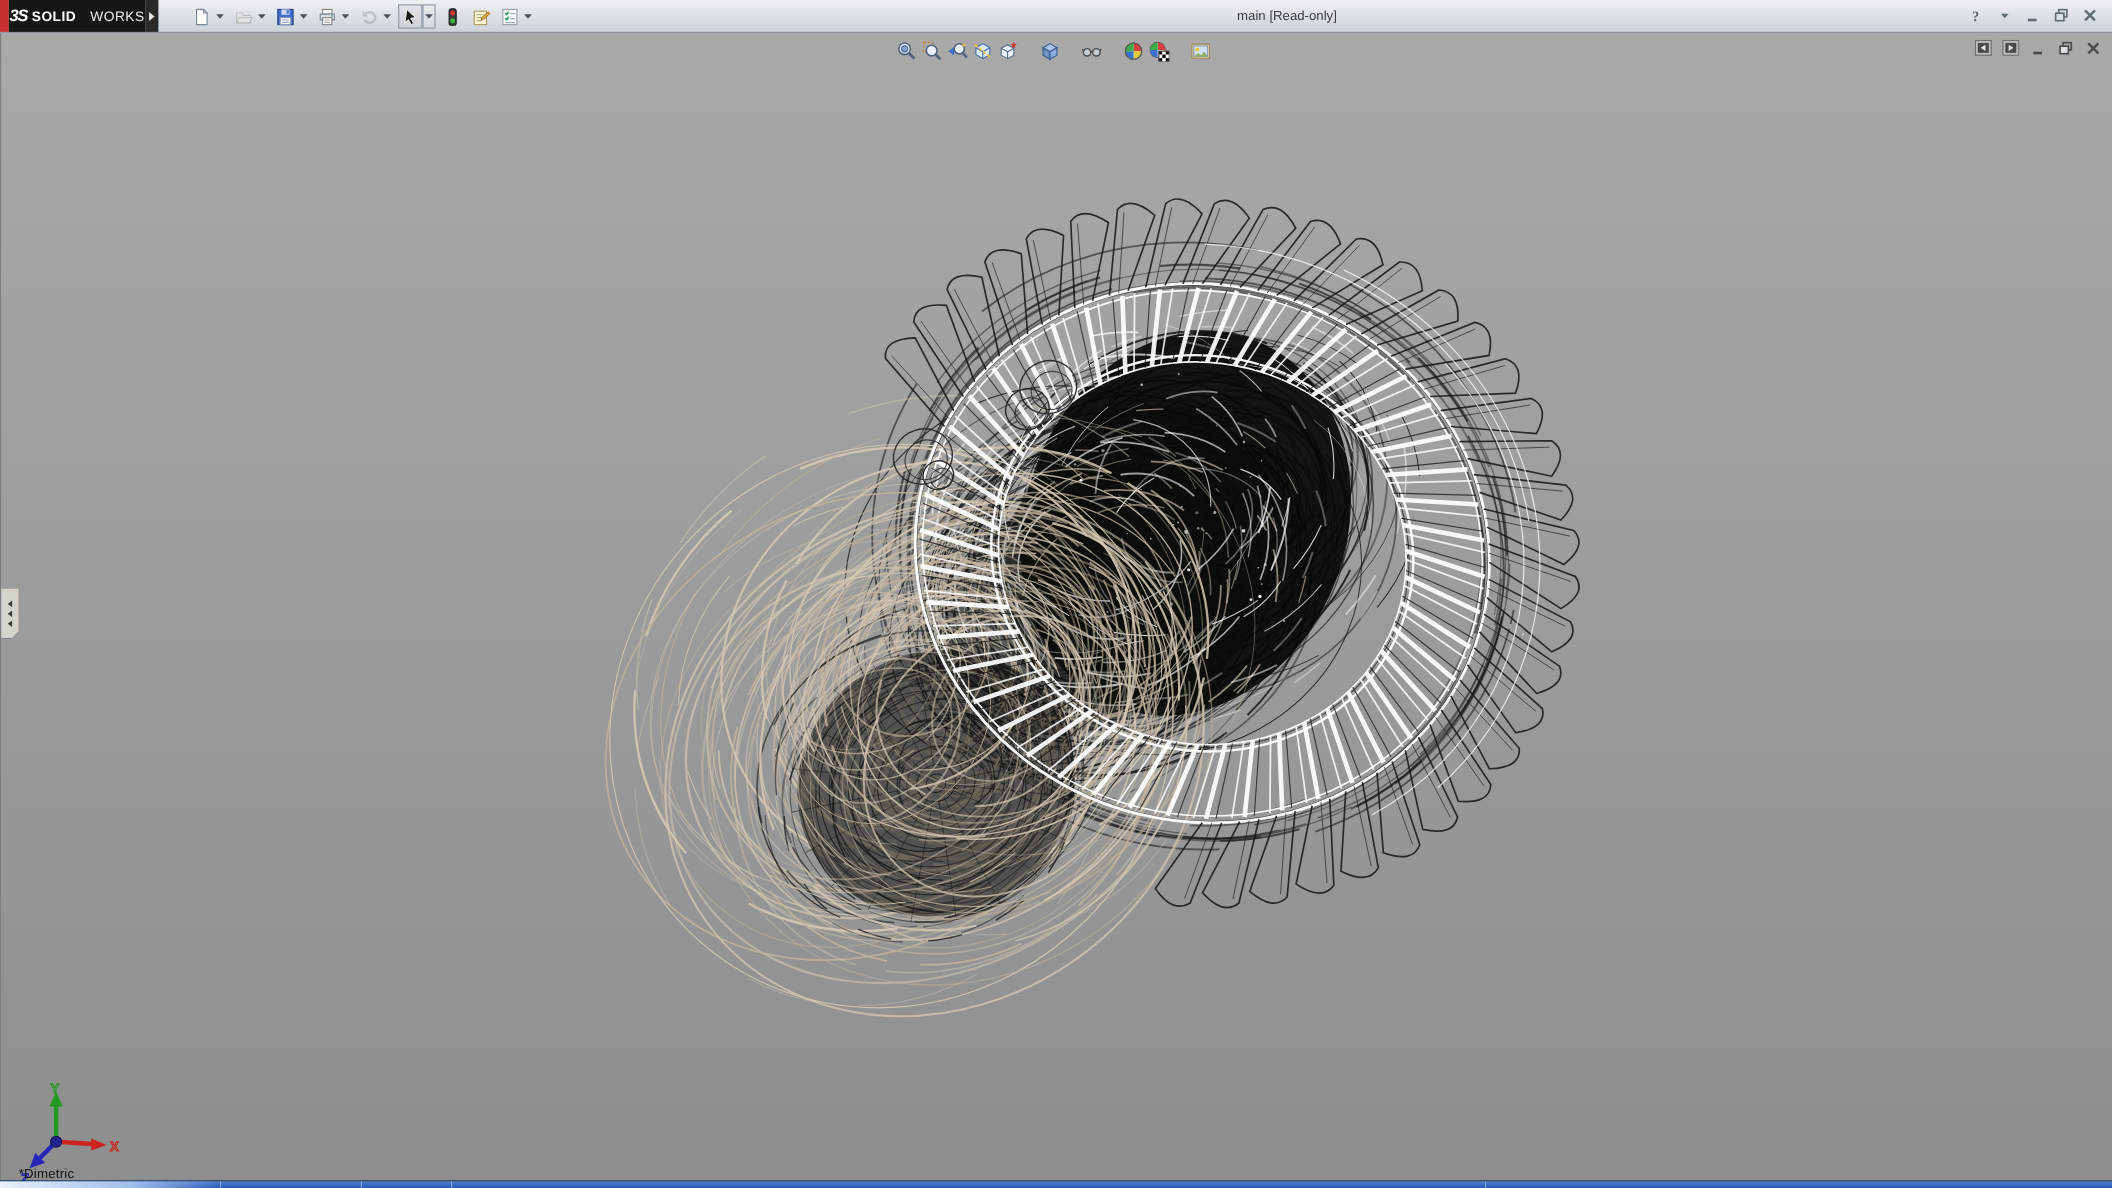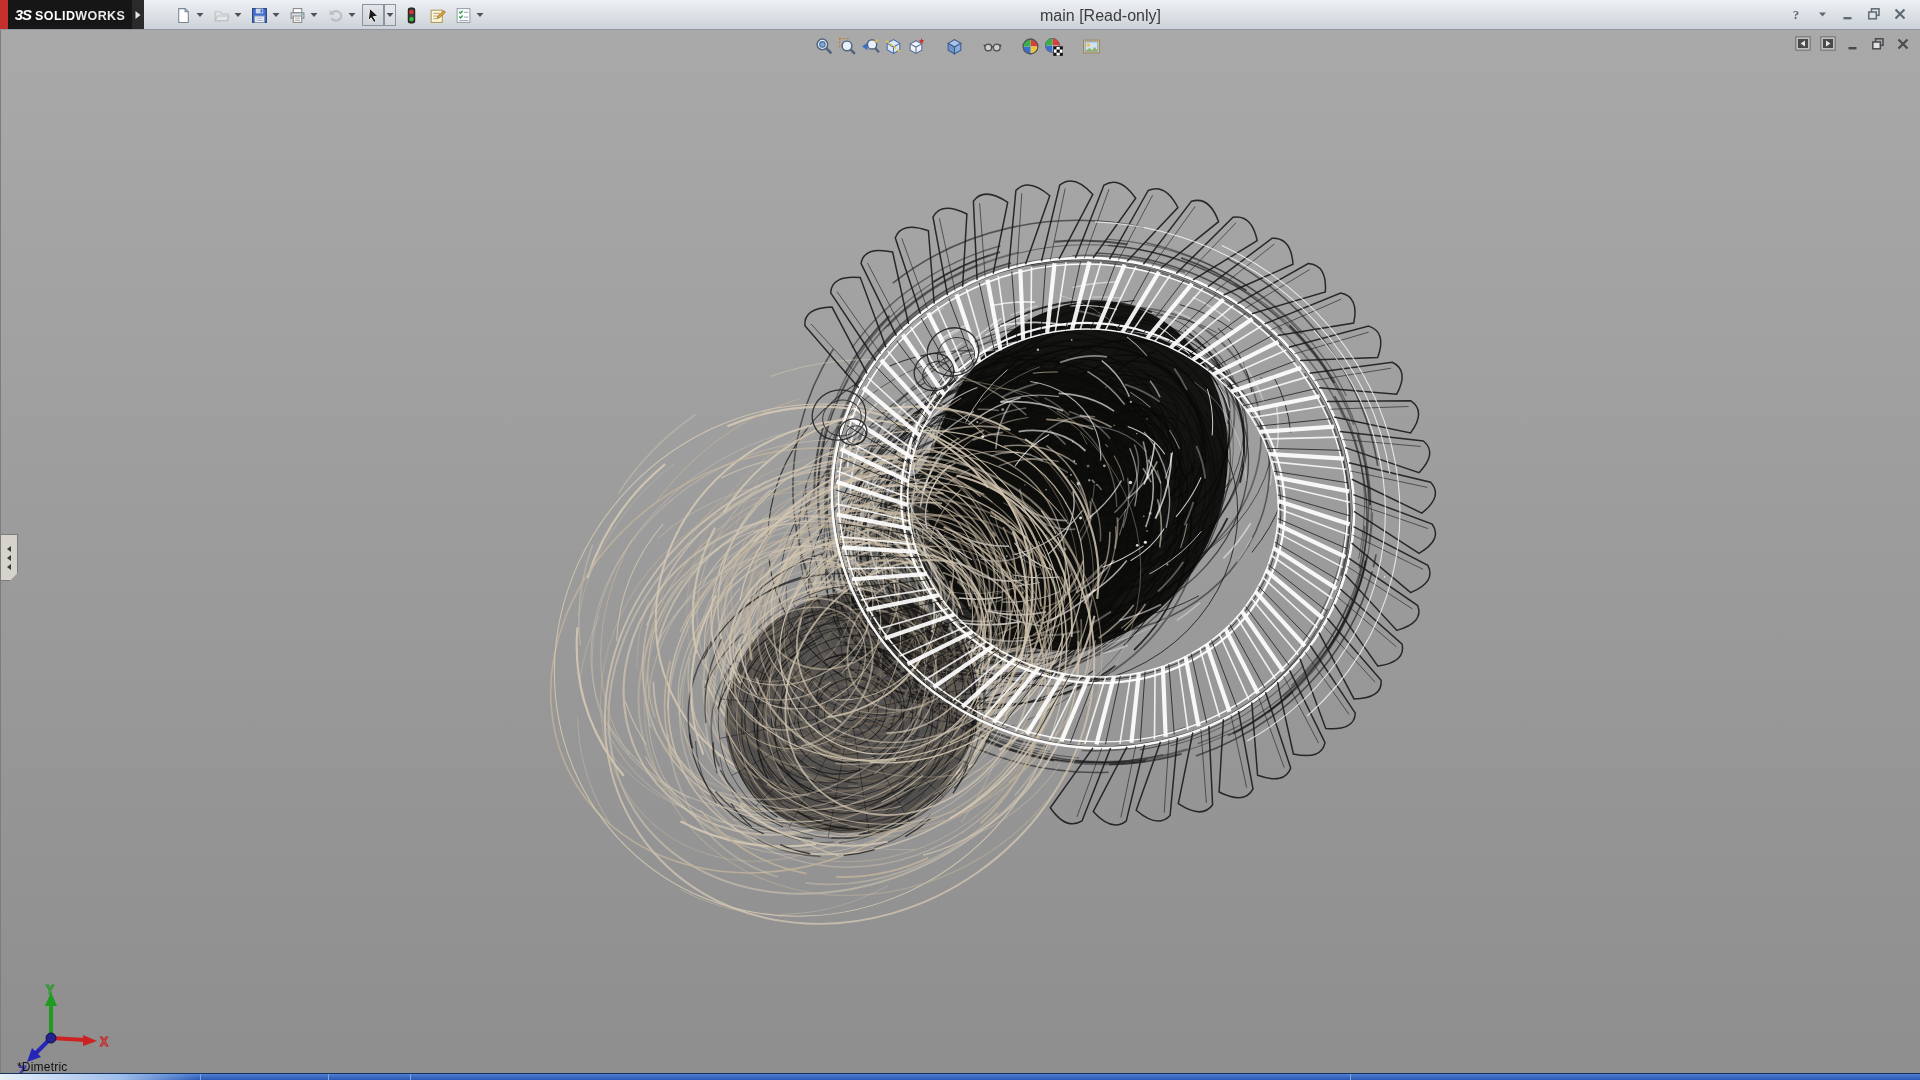--- a/index.html
+++ b/index.html
@@ -7,33 +7,33 @@
   .app{position:relative;width:1920px;height:1080px;background:#9f9f9f;}
 
   
   .titlebar{position:absolute;top:0;left:0;right:0;height:29px;
     background:linear-gradient(#eef1f4,#ccd2d8);border-bottom:1px solid #8f969d;z-index:30;}
   .brand-red{position:absolute;left:0;top:0;width:8px;height:29px;background:#c5302c;}
   .brand{position:absolute;left:8px;top:0;width:124px;height:29px;background:#161616;color:#fff;
     display:flex;align-items:center;justify-content:center;gap:4px;}
   .logo3s{font-style:italic;font-weight:bold;font-size:15px;letter-spacing:-1px;}
   .logobold{font-weight:700;font-size:12.5px;letter-spacing:.4px;text-align:right;}
-  .logolight{font-weight:700;font-size:12.5px;letter-spacing:.4px;color:#e9e9e9;}
+  .logolight{font-weight:400;font-size:12.5px;letter-spacing:.4px;color:#e9e9e9;padding-left:13px;}
   .flyout{position:absolute;left:132px;top:0;width:12px;height:29px;background:#2a2a2a;border:none;
     padding:0;display:flex;align-items:center;justify-content:center;cursor:pointer;}
   .main-toolbar{position:absolute;left:172px;top:3px;height:24px;display:flex;align-items:center;}
   .tbtn{width:22px;height:22px;display:flex;align-items:center;justify-content:center;background:transparent;
     border:1px solid transparent;padding:0;cursor:pointer;}
   .tbtn.pressed{background:linear-gradient(#e2e5e9,#cdd2d8);border:1px solid #8b949e;}
   .tbtn.disabled{opacity:.45;filter:grayscale(70%);}
   .tcaret{width:12px;height:22px;display:flex;align-items:center;justify-content:center;border:1px solid transparent;
     background:transparent;padding:0;cursor:pointer;}
   .tcaret.boxed{border:1px solid #8b949e;background:linear-gradient(#e8ebee,#d4d9de);}
   .tgap{width:4px;}
-  .doc-title{position:absolute;left:1040px;top:7px;width:260px;font-size:16px;color:#3c3c3c;}
+  .doc-title{position:absolute;left:1040px;top:7px;width:260px;text-align:center;font-size:12px;color:#3c3c3c;}
   .winctl{position:absolute;right:10px;top:3px;height:22px;display:flex;align-items:center;gap:6px;}
   .winctl .tbtn{width:20px;height:20px;}
 
   
   .viewport{position:absolute;top:30px;left:0;right:0;bottom:6px;overflow:hidden;
     background:linear-gradient(#a9a9a9,#8e8e8e);border-left:1px solid #7d7d7d;}
   #model-svg{position:absolute;left:0;top:0;}
 
   .headsup{position:absolute;left:812px;top:5px;display:flex;align-items:center;z-index:10;}
   .hbtn{width:23px;height:23px;display:flex;align-items:center;justify-content:center;background:transparent;

